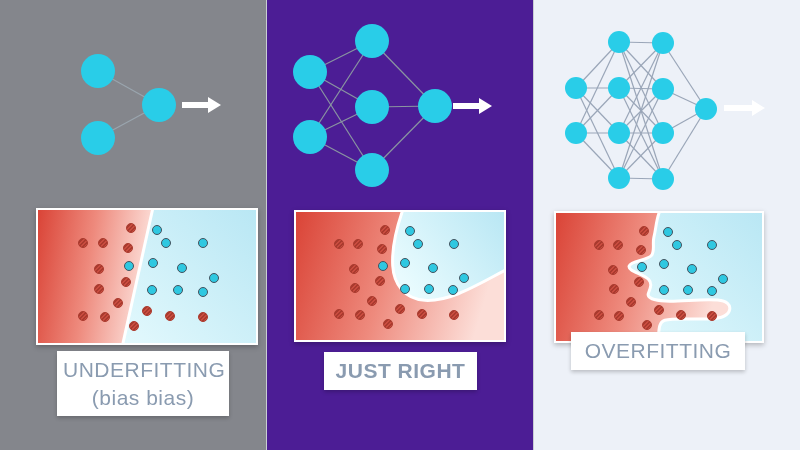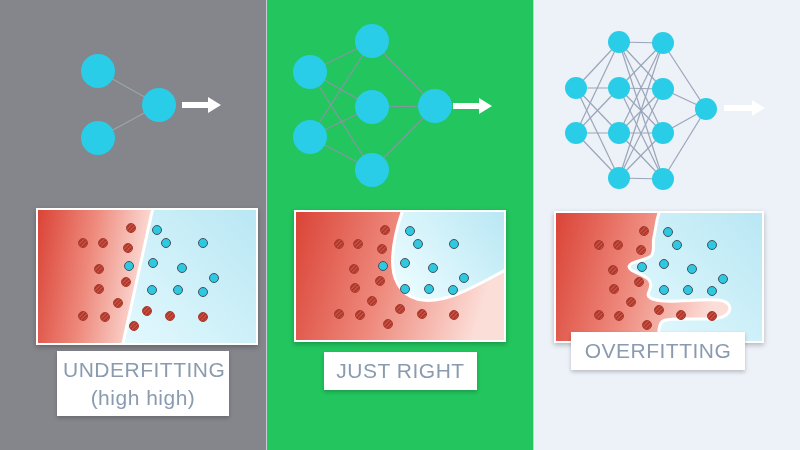--- a/index.html
+++ b/index.html
@@ -98,25 +98,25 @@
         <div class="dot blue" style="left: 41.6%; top: 42%;"></div>
         <div class="dot blue" style="left: 52.6%; top: 40%;"></div>
         <div class="dot blue" style="left: 66.1%; top: 43.8%;"></div>
         <div class="dot blue" style="left: 80.9%; top: 51.4%;"></div>
         <div class="dot blue" style="left: 52.3%; top: 60%;"></div>
         <div class="dot blue" style="left: 64.1%; top: 60%;"></div>
         <div class="dot blue" style="left: 75.6%; top: 61.3%;"></div>
       </div>
     <div class="label-box">
       <div>UNDERFITTING</div>
-      <div>(high high)</div>
+      <div>(bias bias)</div>
     </div>
   </section>
 
-  <section class="panel" style="background: #22c55e;">
+  <section class="panel" style="background: #4c1d95; font-weight: bold;">
     <svg class="network" width="266" height="450">
         <line x1="43" y1="72" x2="105" y2="41" stroke="#8a95a1" stroke-width="1.2"></line>
         <line x1="43" y1="72" x2="105" y2="107" stroke="#8a95a1" stroke-width="1.2"></line>
         <line x1="43" y1="72" x2="105" y2="170" stroke="#8a95a1" stroke-width="1.2"></line>
         <line x1="43" y1="137" x2="105" y2="41" stroke="#8a95a1" stroke-width="1.2"></line>
         <line x1="43" y1="137" x2="105" y2="107" stroke="#8a95a1" stroke-width="1.2"></line>
         <line x1="43" y1="137" x2="105" y2="170" stroke="#8a95a1" stroke-width="1.2"></line>
         <line x1="105" y1="41" x2="168" y2="106" stroke="#8a95a1" stroke-width="1.2"></line>
         <line x1="105" y1="107" x2="168" y2="106" stroke="#8a95a1" stroke-width="1.2"></line>
         <line x1="105" y1="170" x2="168" y2="106" stroke="#8a95a1" stroke-width="1.2"></line>

